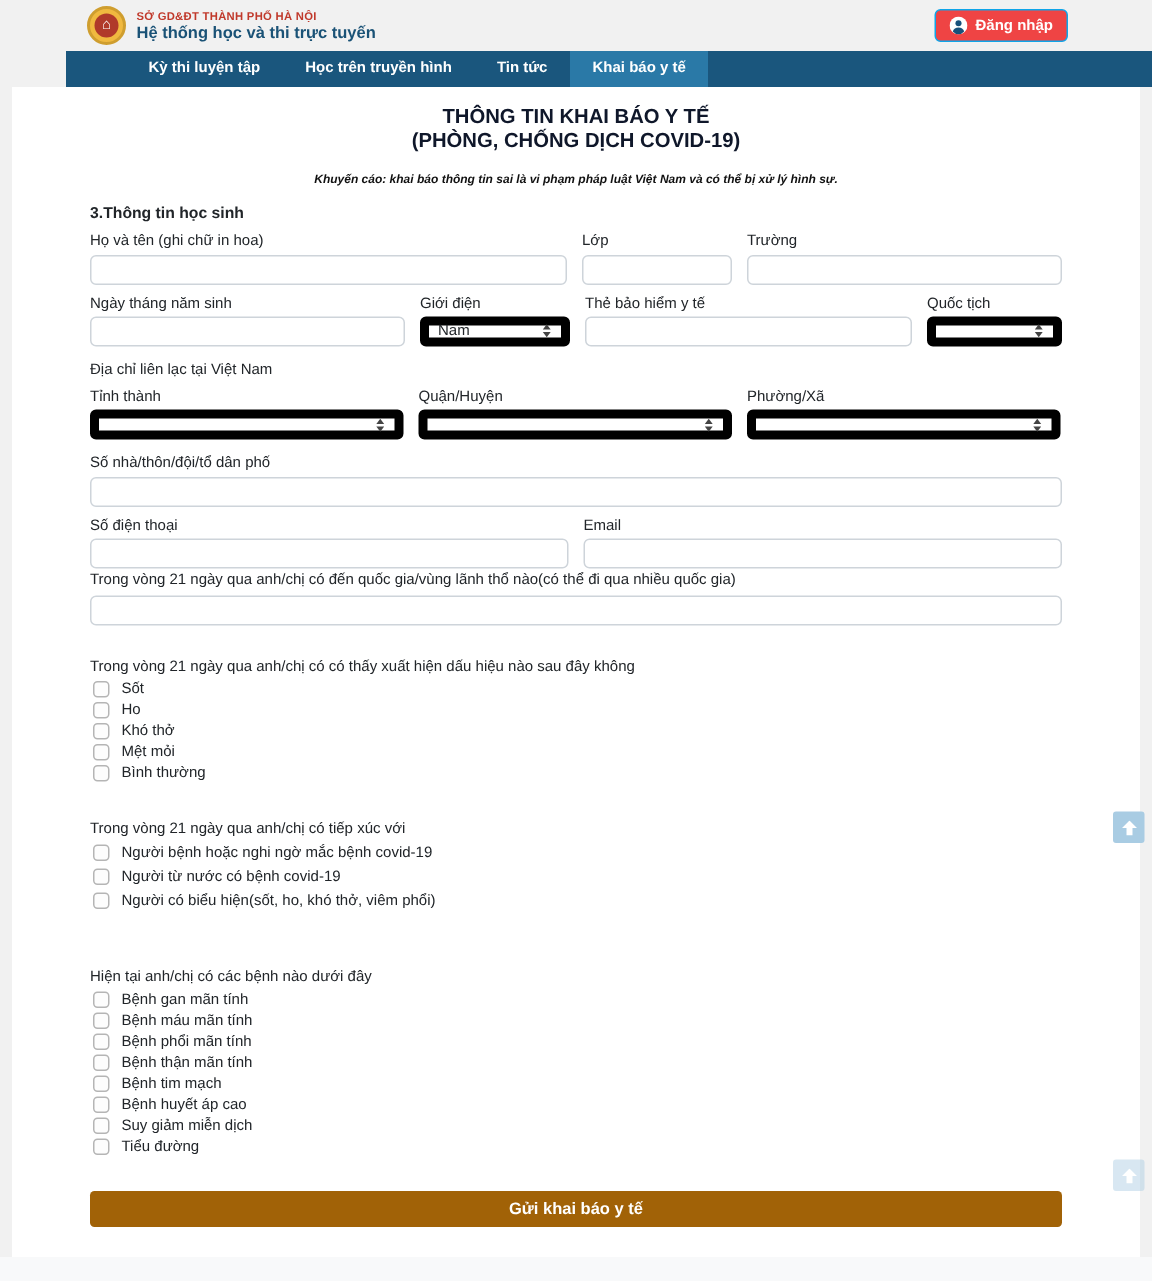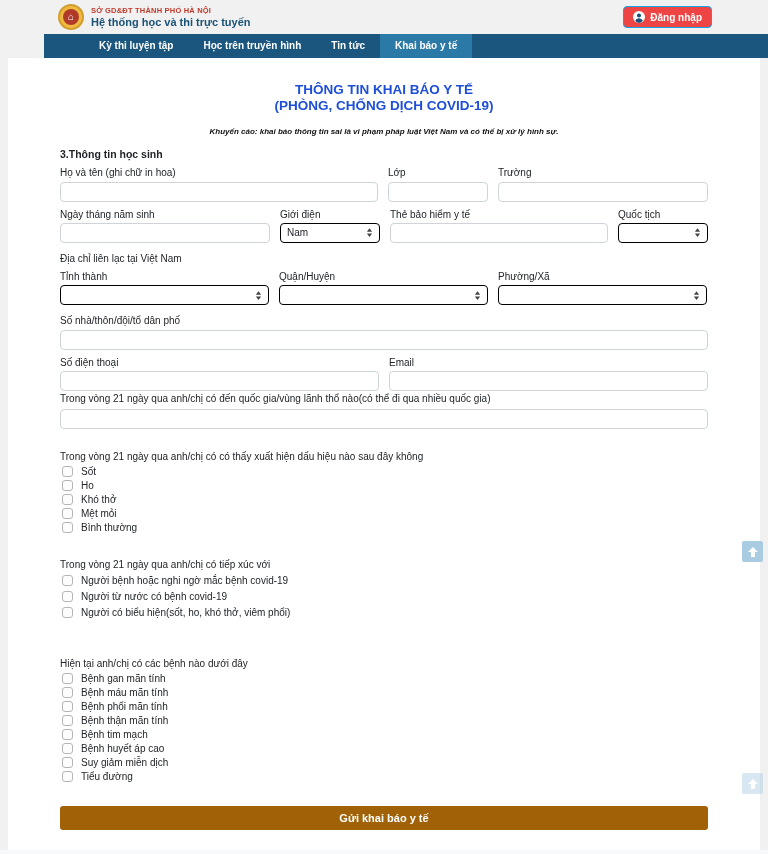--- a/index.html
+++ b/index.html
@@ -15,29 +15,29 @@
   .brand-sys { font-size:11px; font-weight:bold; color:#1a5276; margin-top:1px; }
   .login-btn { display:flex; align-items:center; gap:5px; background:#ef4444; color:#fff; border:1px solid #0ea5e9; border-radius:4px; padding:4px 9px; font-size:10px; font-weight:bold; font-family:inherit; cursor:pointer; }
 
   
   .nav { background:#1a567d; height:24px; display:flex; padding-left:40px;margin-left:44px; }
   .nav-item { color:#fff; font-size:10px; font-weight:bold; line-height:24px; padding:0 15px; text-decoration:none; cursor:pointer; }
   .nav-item.active { background:#2a79a7; }
 
   
   .main { background:#fff; margin:0 8px; padding:8px 52px 20px; min-height:699px; }
-  .title { text-align:center; font-size:13.5px; line-height:16px; font-weight:bold; color:#1d4ed8; margin-top:16px; }
+  .title { text-align:center; font-size:13.5px; line-height:16px; font-weight:bold; color:#0f172a; margin-top:4px; }
   .warning { text-align:center; font-size:8px; font-weight:bold; font-style:italic; color:#111; margin:13px 0 12px; }
   .section-heading { font-size:10.5px; font-weight:bold; margin-top:4px; }
   .row { display:flex; gap:10px; }
   .fg { margin-top:7px; }
   .fg .lbl { display:block; font-size:10px; margin-bottom:3px; }
   .lbl-line { font-size:10px; margin-top:10px; }
   input.txt { width:100%; height:20px; border:1px solid #ced4da; border-radius:4px; background:#fff; padding:0 6px; font-size:10px; font-family:inherit; }
-  .select { width:100%; height:20px; border:1px solid #000000; border-radius:4px; background:#fff; display:flex; align-items:center; justify-content:space-between; padding:0 6px; font-size:10px; cursor:pointer; }
+  .select { width:100%; height:20px; border:6px solid #000000; border-radius:4px; background:#fff; display:flex; align-items:center; justify-content:space-between; padding:0 6px; font-size:10px; cursor:pointer; }
   .w318{width:318px;} .w100{width:100px;} .w210{width:210px;} .w218{width:218px;} .w90{width:90px;} .w209{width:209px;} .w319{width:319px;} .wfull{width:100%;}
   .question { font-size:10px; margin-bottom:4px; }
   .mt12{margin-top:12px;} .mt22{margin-top:22px;} .mt26{margin-top:26px;} .mt24{margin-top:40px;}
   .check-row { display:flex; align-items:center; gap:8px; margin:3px 0 3px 2px; }
   .check-row.sp { margin:5px 0 5px 2px; }
   .cb { width:11px; height:11px; border:1px solid #b5b5b5; border-radius:3px; background:#fdfdfd; flex:0 0 auto; cursor:pointer; }
   .cb-label { font-size:10px; }
   .submit-btn { display:block; width:100%; height:24px; margin-top:24px; background:#a16207; color:#fff; border:none; border-radius:3px; font-size:11px; font-weight:bold; font-family:inherit; cursor:pointer; }
 
   

